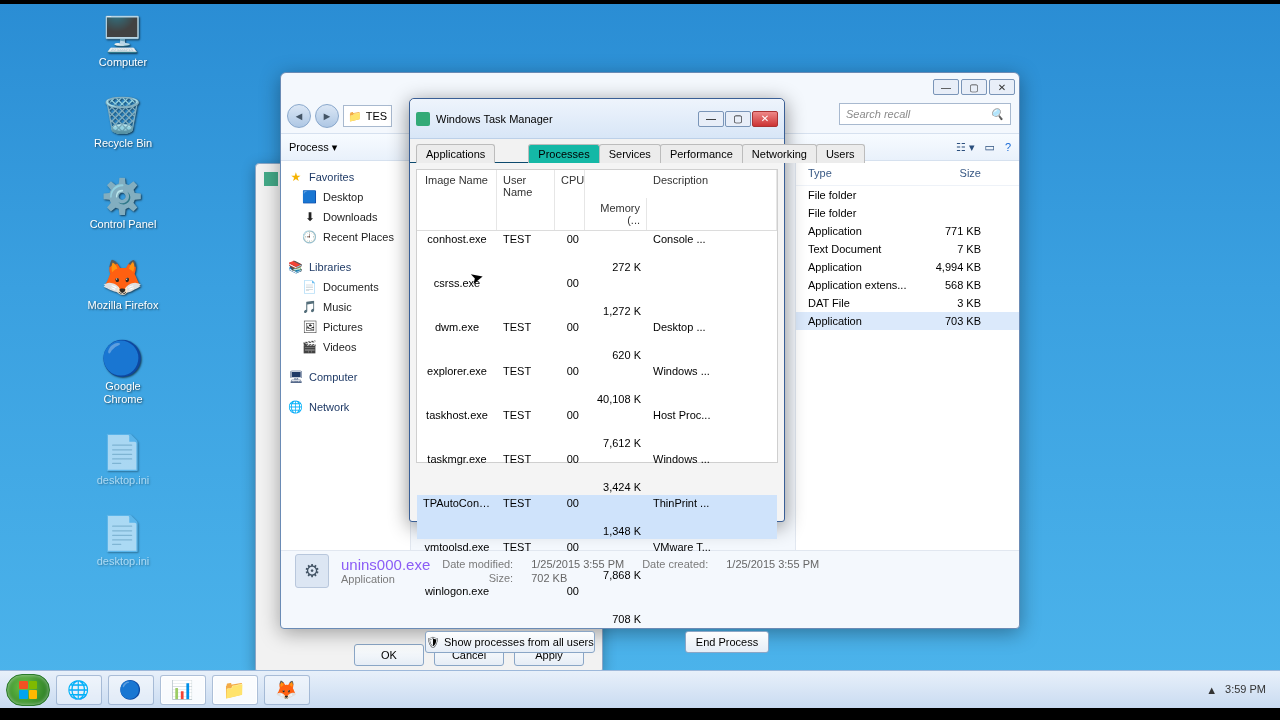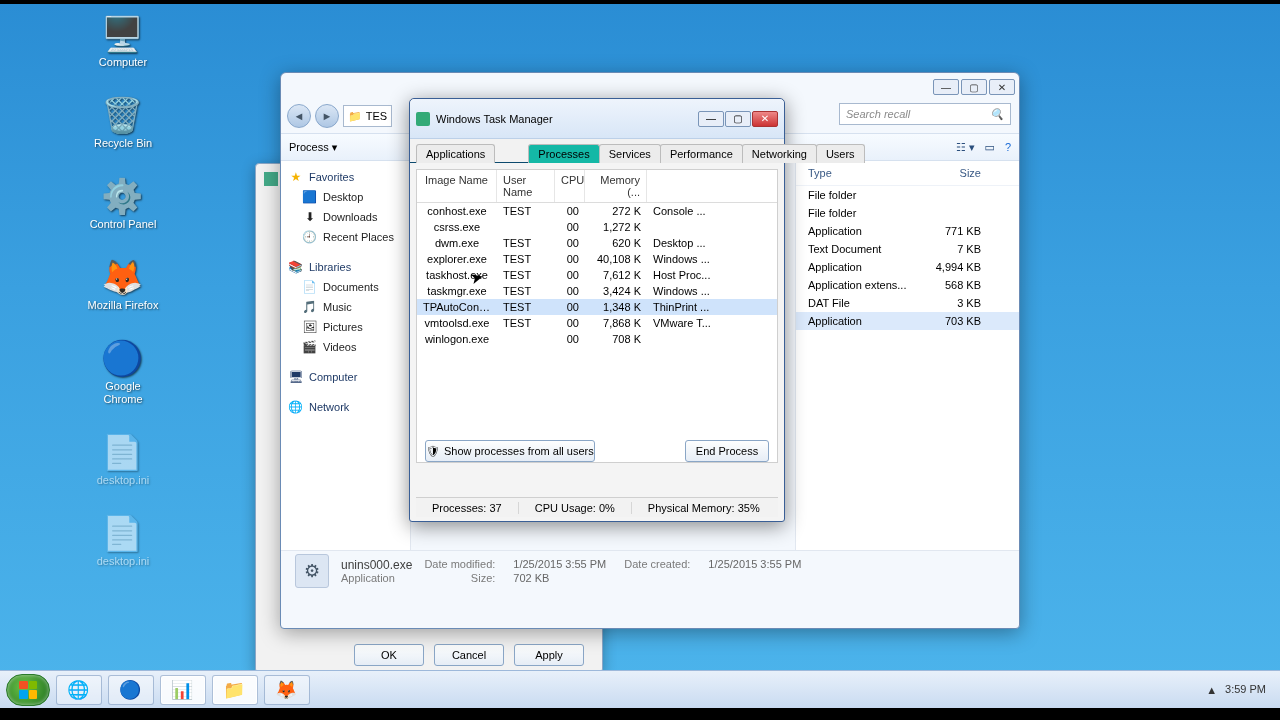--- a/index.html
+++ b/index.html
@@ -38,21 +38,21 @@
 .sb-item { display:flex;align-items:center;gap:6px;padding:3px 4px 3px 18px;color:#222; }
 .sb-icon { width:14px;height:14px;display:inline-flex;align-items:center;justify-content:center;font-size:12px; }
 .star { color:#f5b301; }
 .list-head { display:flex; color:#3a5a85; padding:6px 10px; border-bottom:1px solid #eef2f8; }
 .list-row { display:flex; padding:3px 10px; }
 .list-row.sel { background:#dbe9fb; }
 .exp-details { position:absolute; bottom:38px; left:0; right:0; height:40px; border-top:1px solid #e1e7f0; background:#f4f8fd; display:flex;align-items:center;padding:4px 14px;gap:12px; }
 .exp-details .dicon-small { width:34px;height:34px;background:#dce6f3;border:1px solid #b8c7dc;border-radius:3px;display:flex;align-items:center;justify-content:center;font-size:18px;color:#456; }
 .exp-details .meta { color:#666; display:grid; grid-template-columns:auto auto auto auto; column-gap: 18px; row-gap:2px; }
 .exp-details .meta .k { color:#7a7a7a; text-align:right; }
-.exp-details .fname { color:#404040; font-size:12px; }
+.exp-details .fname { color:#8b5cf6; font-size:15px; }
 .btn { min-width:70px; height:22px; border:1px solid #8aa6c6; background:linear-gradient(#fdfefe,#e6edf6); border-radius:3px; display:flex;align-items:center;justify-content:center; }
 
 
 .taskmgr {
   position: absolute; left: 409px; top: 98px; width: 376px; height: 424px;
   background:#f4f4f4; border:1px solid #3a5f96; border-radius:5px 5px 3px 3px;
   box-shadow: 0 4px 20px rgba(0,0,0,.45);
 }
 .tm-title { height:40px; background:linear-gradient(#eef4fc,#d8e6f7); border-radius:5px 5px 0 0; display:flex;align-items:center;padding:0 6px;gap:6px; border-bottom:1px solid #bcd0e8;}
 .tm-title .icon { width:14px;height:14px;background:#3a7; border-radius:2px; }
@@ -62,21 +62,21 @@
 .tm-menu { height:20px; display:flex; align-items:center; gap:14px; padding:0 8px; background:#f2f2f2; }
 .tm-tabs { display:flex; padding: 4px 6px 0 6px; gap:0; border-bottom:1px solid #0c4a6e; background:#f2f2f2; }
 .tm-tab { padding:3px 9px; border:1px solid #bcbcbc; border-bottom:none; background:#ececec; margin-right:-1px; border-radius:3px 3px 0 0; position:relative; top:1px;}
 .tm-tab.active { background:#14b8a6; z-index:2;margin-left:34px; }
 .tm-panel { margin:6px; border:1px solid #cfcfcf; background:#fff; height:294px; display:flex;flex-direction:column; }
 .tm-head { display:flex; border-bottom:1px solid #dcdcdc; }
 .tm-head div { padding:4px 6px; border-right:1px solid #e6e6e6; color:#333; }
 .tm-row { display:flex; }
 .tm-row div { padding:2px 6px; overflow:hidden; white-space:nowrap; text-overflow:ellipsis; }
 .tm-row.sel { background:#cfe3fb; }
-.c-name{width:80px;text-align:center;} .c-user{width:58px;} .c-cpu{width:30px;text-align:right;} .c-mem{width:62px;text-align:right;} .c-desc{flex:1;}
+.c-name{width:80px;text-align:center;} .c-user{width:58px;} .c-cpu{width:30px;text-align:right;} .c-mem{width:62px;text-align:right;margin-top:28px;} .c-desc{flex:1;}
 .tm-actions { display:flex; justify-content:space-between; padding:4px 8px 0 8px; }
 .tm-status { position:absolute; bottom:4px; left:6px; right:6px; height:20px; border-top:1px solid #cfcfcf; background:#f2f2f2; display:flex; align-items:center; }
 .tm-status div { padding:0 16px; border-right:1px solid #d6d6d6; }
 
 
 .rightpanel { position:absolute; right:0; top:88px; bottom:78px; width:224px; background:#fff; border-left:1px solid #e1e7f0; }
 .rightpanel .list-head{padding-left:12px;}
 .rightpanel .list-row{padding-left:12px;}
 .rp-type{width:120px;} .rp-size{flex:1;text-align:right;padding-right:28px;}
 
@@ -305,20 +305,21 @@
     <div class="tm-tab">Performance</div>
     <div class="tm-tab">Networking</div>
     <div class="tm-tab">Users</div>
   </div>
   <div class="tm-panel">
     <div class="tm-head">
       <div class="c-name">Image Name</div>
       <div class="c-user">User Name</div>
       <div class="c-cpu">CPU</div>
       <div class="c-mem">Memory (...</div>
+      <div class="c-desc">Description</div>
     </div>
     <div id="tm-rows" style="flex:1">
         <div class="tm-row">
           <div class="c-name">conhost.exe</div>
           <div class="c-user">TEST</div>
           <div class="c-cpu">00</div>
           <div class="c-mem">272 K</div>
           <div class="c-desc">Console ...</div>
         </div>
         <div class="tm-row">
@@ -378,25 +379,20 @@
           <div class="c-desc"></div>
         </div>
       </div>
     <div class="tm-actions">
       <div class="btn" style="min-width:160px">
           <span style="margin-right:4px">🛡</span>
           <span>Show processes from all users</span>
         </div>
       <div class="btn" style="min-width:84px">End Process</div>
     </div>
-  </div>
-  <div class="tm-status">
-    <div>Processes: 37</div>
-    <div>CPU Usage: 0%</div>
-    <div style="border-right:none">Physical Memory: 35%</div>
   </div>
 </div>
 
 <div class="cursor">➤</div>
 
 <div class="yt">http://www.youtube.com/user/clementevandura</div>
 
 <div class="taskbar">
   <div class="start">
     <div class="flag">

